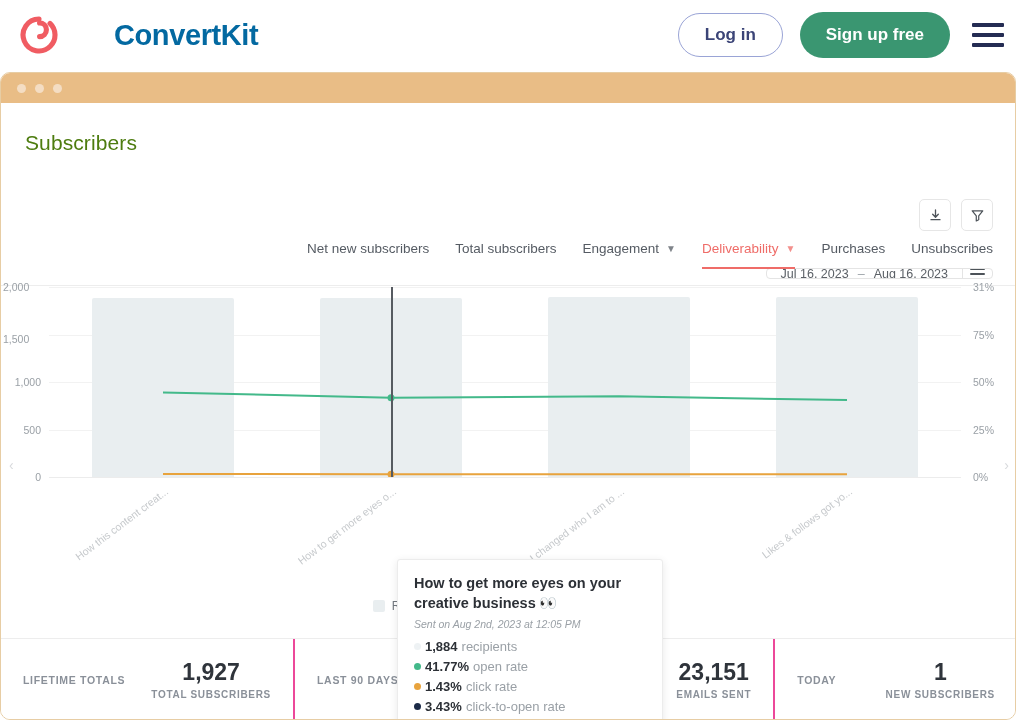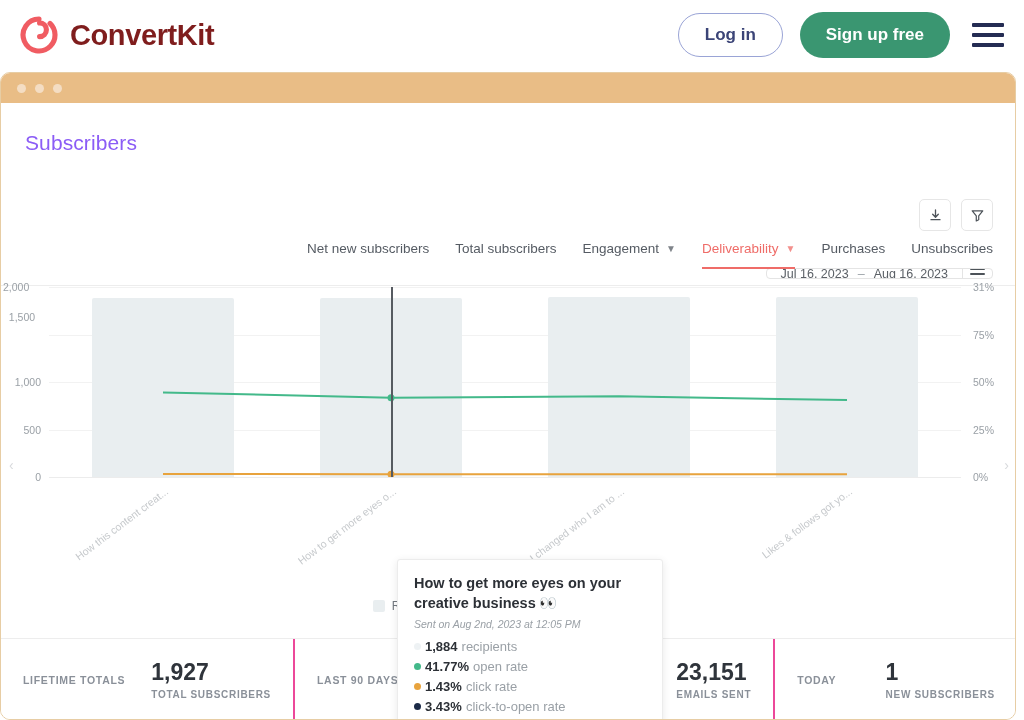--- a/index.html
+++ b/index.html
@@ -15,22 +15,23 @@
     position: absolute; top: 0; left: 0;
     width: 1024px; height: 70px;
     background: #fff;
     display: flex; align-items: center;
     padding: 0 20px;
     z-index: 40;
   }
   .brand { display: flex; align-items: center; gap: 12px; }
   .brand-mark { width: 38px; height: 38px; flex: 0 0 38px; }
   .brand-name {
-    font-size: 29px; font-weight: bold; color: #7f1d1d;
+    font-size: 29px; font-weight: bold; color: #0369a1;
     letter-spacing: -0.4px;
+    margin-left: 44px;
   }
   .nav-right { margin-left: auto; display: flex; align-items: center; gap: 17px; }
   .btn-login {
     border: 1.4px solid #9aa4d6; border-radius: 30px;
     color: #3b4477; background: #fff;
     font-size: 17px; font-weight: bold;
     padding: 11px 26px; cursor: pointer;
     font-family: "Liberation Sans", sans-serif;
   }
   .btn-signup {
@@ -54,21 +55,21 @@
   }
   .browser-bar {
     height: 30px; background: #e9bd86;
     display: flex; align-items: center; padding-left: 16px; gap: 9px;
   }
   .dot { width: 9px; height: 9px; border-radius: 50%; background: #f4ddc3; }
 
   .app-body { position: relative; background: #fff; height: 617px; }
 
   .page-title {
-    font-size: 21px; color: #8b5cf6; font-weight: normal;
+    font-size: 21px; color: #4d7c0f; font-weight: normal;
     padding: 28px 0 0 24px; letter-spacing: .1px;
   }
 
   
   .tool-row { position: absolute; top: 96px; right: 22px; display: flex; gap: 10px; }
   .icon-btn {
     width: 32px; height: 32px; border: 1px solid #e6e6e6; border-radius: 5px;
     background: #fff; display: flex; align-items: center; justify-content: center;
     cursor: pointer;
   }
@@ -158,21 +159,21 @@
 
   
   .stats {
     position: absolute; bottom: 0; left: 0; width: 1016px; height: 82px;
     border-top: 1px solid #ededed; display: flex;
   }
   .stat-group { display: flex; align-items: center; height: 100%; padding: 0 22px; }
   .stat-group + .stat-group { border-left: 2px solid #ec4899; }
   .grp-label { font-size: 10.5px; font-weight: bold; letter-spacing: .7px; color: #8a9099; white-space: nowrap; }
   .metrics { display: flex; gap: 34px; margin-left: 26px; }
-  .metric { text-align: left; }
+  .metric { text-align: center; }
   .metric .num { font-size: 23px; font-weight: bold; color: #2f343b; line-height: 1.15; }
   .metric .cap { font-size: 10px; font-weight: bold; letter-spacing: .7px; color: #8a9099; margin-top: 3px; white-space: nowrap; }
 </style>
 </head>
 <body>
 
 <div class="site-nav">
   <div class="brand">
     <svg class="brand-mark" viewBox="0 0 40 40">
       <path d="M20 3.2a16.8 16.8 0 1 0 11.9 28.7 16.8 16.8 0 0 0-.3-24.1" fill="none" stroke="#f05c62" stroke-width="5.4" stroke-linecap="round"></path>
@@ -268,21 +269,21 @@
           <div class="bar" style="left: 727.32px; width: 141.36px; height: 180.5px; background: rgb(233, 238, 240);"></div>
           <svg width="912" height="190" style="position: absolute; left: 0px; top: 0px;">
             <polyline points="114,105.45 342,110.637 570,109.25 798,113.05" fill="none" stroke="#43b98a" stroke-width="2"></polyline>
             <circle cx="342" cy="110.637" r="3.5" fill="#43b98a"></circle>
             <polyline points="114,186.96 342,187.283 570,187.15 798,187.34" fill="none" stroke="#e8a33d" stroke-width="2"></polyline>
             <circle cx="342" cy="187.283" r="3.5" fill="#e8a33d"></circle>
           </svg>
         </div>
       <div id="axes">
           <div class="axis-label" style="left: 2px; width: 38px; text-align: left; top: -6px;">2,000</div>
-          <div class="axis-label" style="left: 2px; width: 38px; text-align: center; top: 24px;">1,500</div>
+          <div class="axis-label" style="left: 2px; width: 38px; text-align: left; top: 46px;">1,500</div>
           <div class="axis-label" style="left: 2px; width: 38px; text-align: right; top: 89px;">1,000</div>
           <div class="axis-label" style="left: 2px; width: 38px; text-align: right; top: 136.5px;">500</div>
           <div class="axis-label" style="left: 2px; width: 38px; text-align: right; top: 184px;">0</div>
           <div class="axis-label" style="left: 972px; top: -6px;">31%</div>
           <div class="axis-label" style="left: 972px; top: 41.5px;">75%</div>
           <div class="axis-label" style="left: 972px; top: 89px;">50%</div>
           <div class="axis-label" style="left: 972px; top: 136.5px;">25%</div>
           <div class="axis-label" style="left: 972px; top: 184px;">0%</div>
         </div>
       <div id="xlabels">

